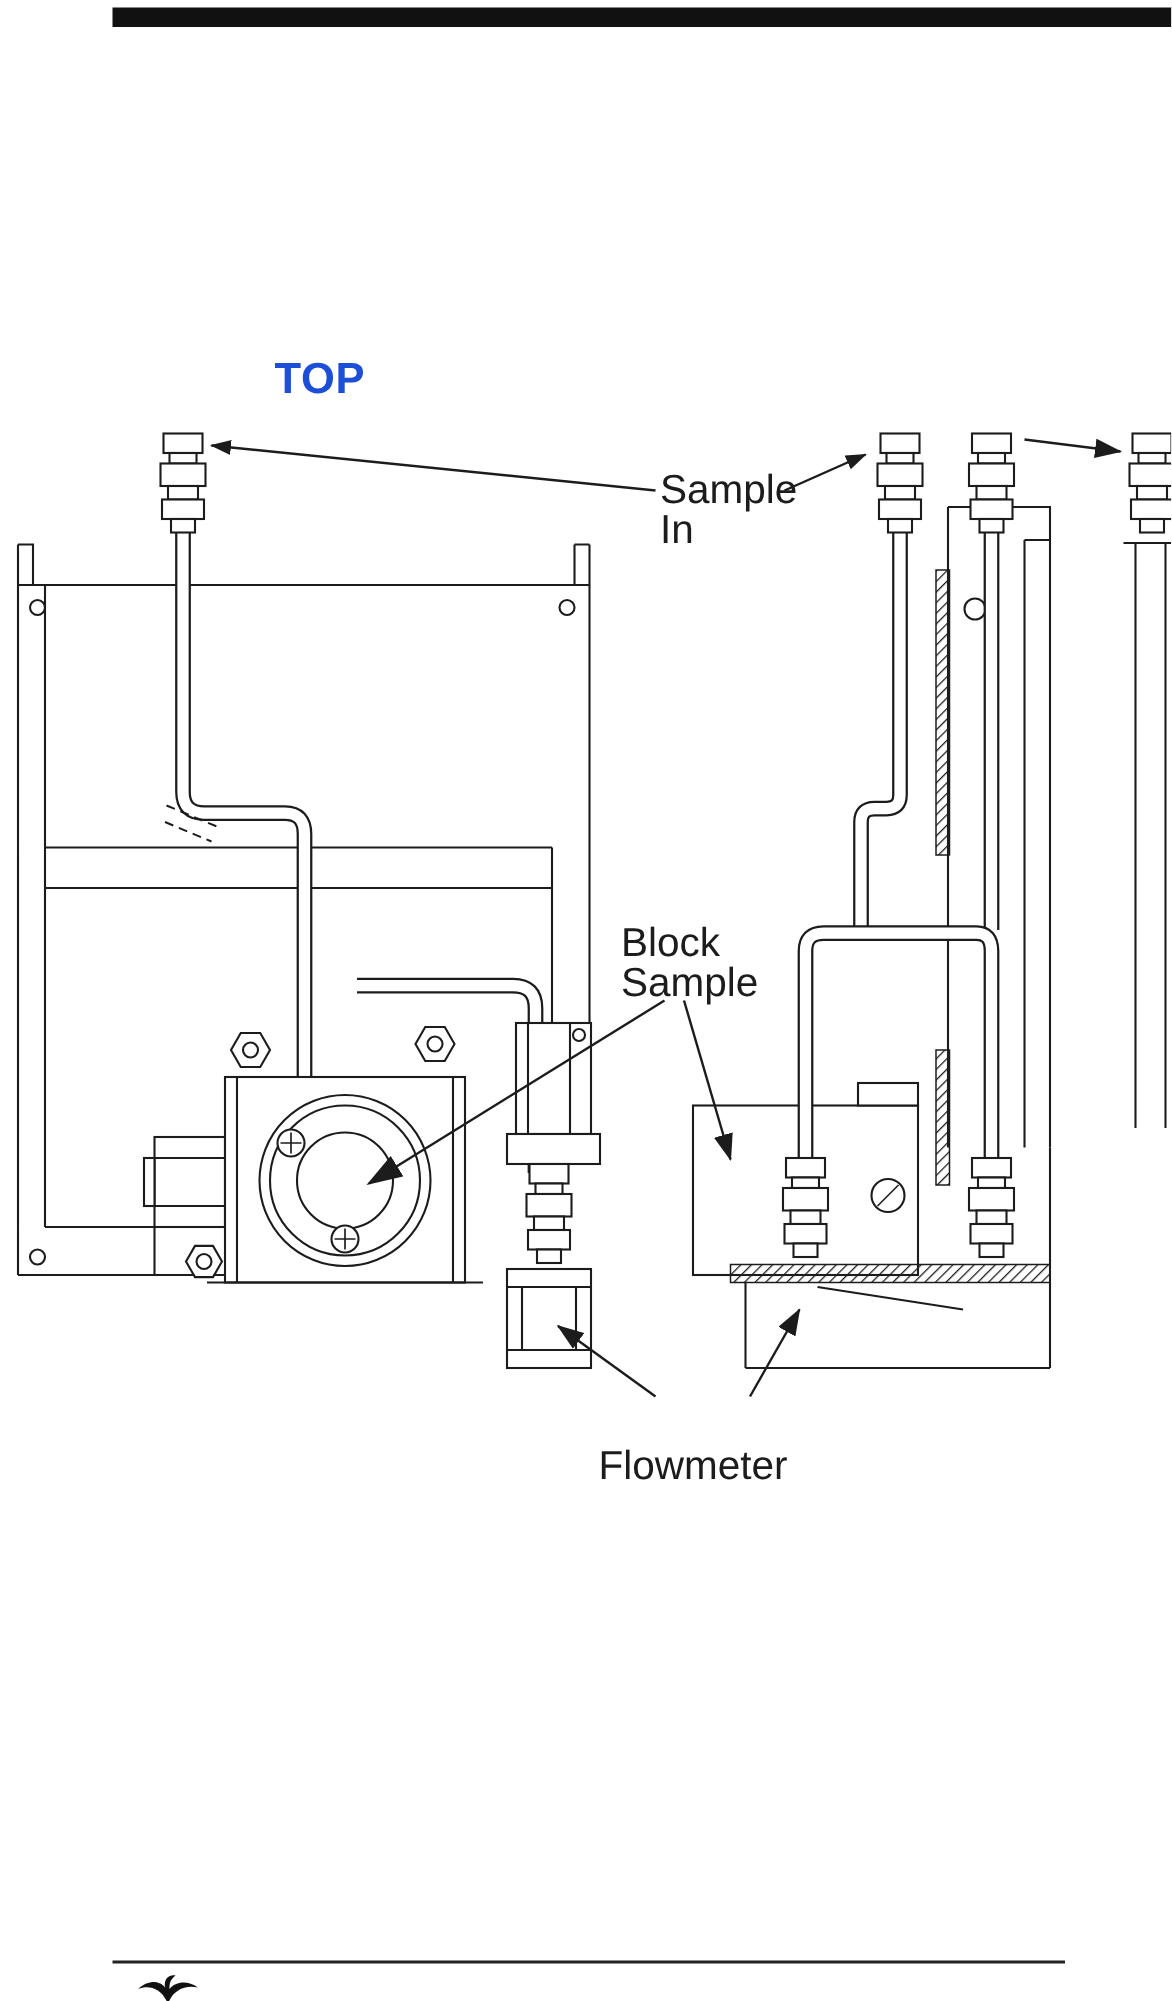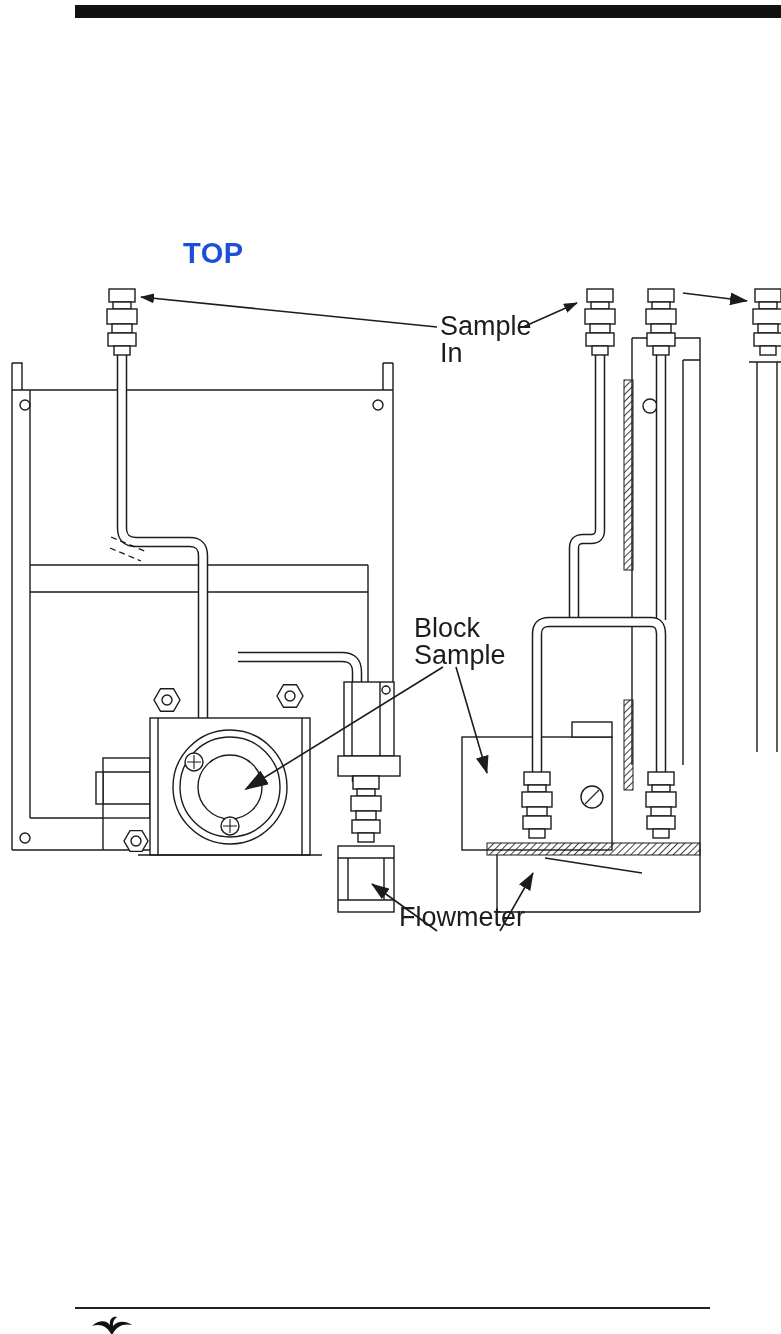--- a/index.html
+++ b/index.html
@@ -152,20 +152,20 @@
   </svg>
 
   <div class="callout" style="left:440px;top:313px;">
     <div>Sample</div>
     <div>In</div>
   </div>
   <div class="callout" style="left:414px;top:615px;">
     <div>Block</div>
     <div>Sample</div>
   </div>
-  <div class="callout" style="left:399px;top:904px;">Flowmeter</div>
+  <div class="callout" style="left:399px;top:964px;">Flowmeter</div>
 
   <div class="ftr-rule"></div>
   <svg class="logo" width="40" height="20" viewBox="0 0 40 20">
     <path d="M20 20 C16 10 8 7 0 10 C8 3 15 5 18 9 C17 3 21 0 25 1 C21 4 21 7 21 10 C25 5 33 4 40 9 C31 7 23 11 20 20 Z" fill="#111111"></path>
   </svg>
 
 </div>
 
 </body></html>

